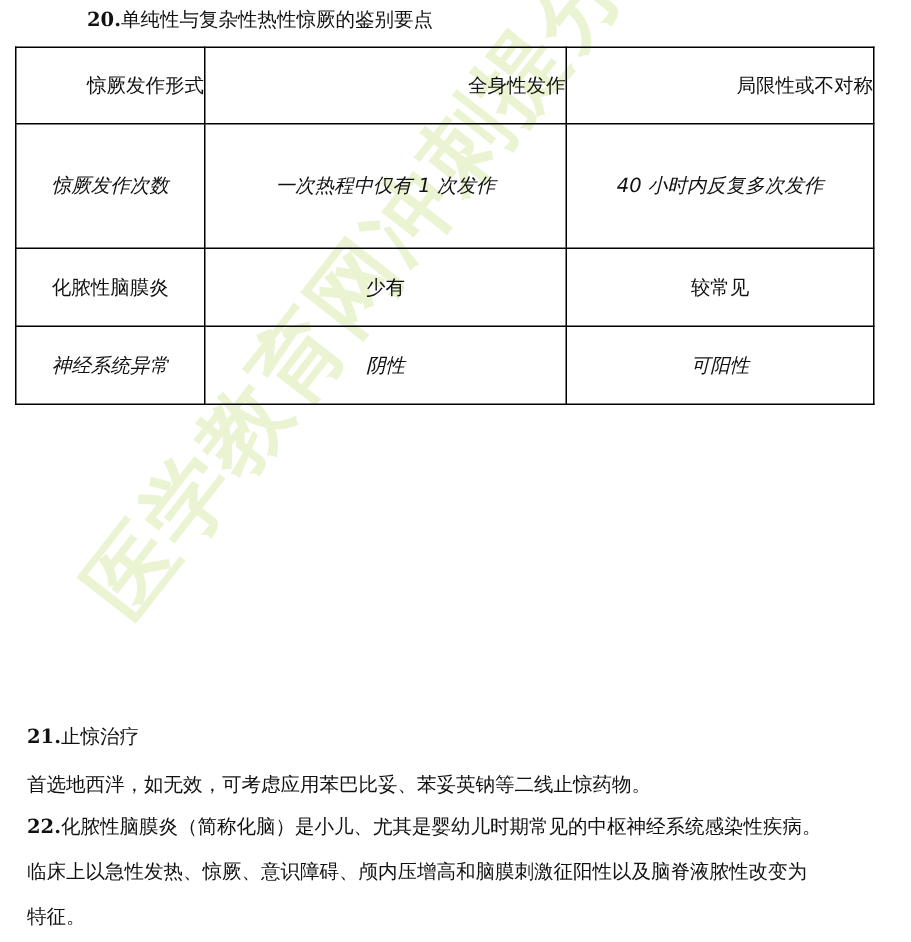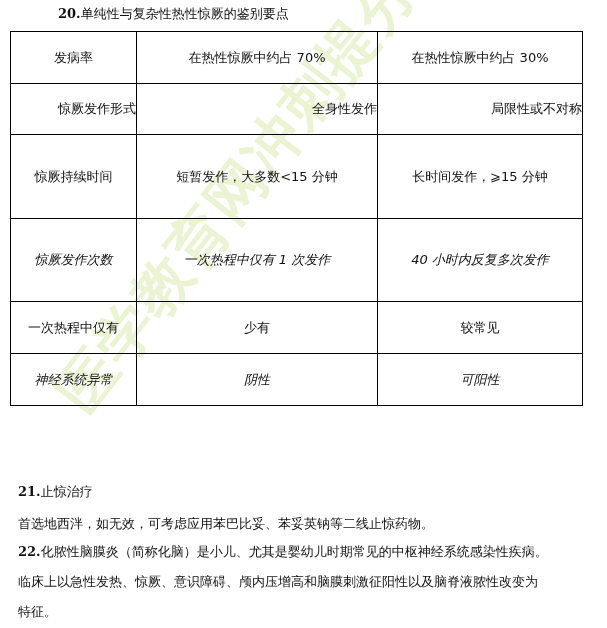--- a/index.html
+++ b/index.html
@@ -74,42 +74,32 @@
   <span class="num">20.</span><span>单纯性与复杂性热性惊厥的鉴别要点</span>
 </div>
 
 <table>
   <colgroup>
       <col class="c1">
       <col class="c2">
       <col class="c3">
     </colgroup>
   <tbody>
-  <tr class="r1">
-    <td>发病率</td>
-    <td>在热性惊厥中约占 70%</td>
-    <td>在热性惊厥中约占 30%</td>
-  </tr>
   <tr class="r2">
     <td>惊厥发作形式</td>
     <td>全身性发作</td>
     <td>局限性或不对称</td>
-  </tr>
-  <tr class="r3">
-    <td>惊厥持续时间</td>
-    <td>短暂发作，大多数&lt;15 分钟</td>
-    <td>长时间发作，⩾15 分钟</td>
   </tr>
   <tr class="r4">
     <td>惊厥发作次数</td>
     <td>一次热程中仅有 1 次发作</td>
     <td>40 小时内反复多次发作</td>
   </tr>
   <tr class="r5">
-    <td>一次热程中仅有</td>
+    <td>化脓性脑膜炎</td>
     <td>少有</td>
     <td>较常见</td>
   </tr>
   <tr class="r6">
     <td>神经系统异常</td>
     <td>阴性</td>
     <td>可阳性</td>
   </tr>
 </tbody>
   </table>

